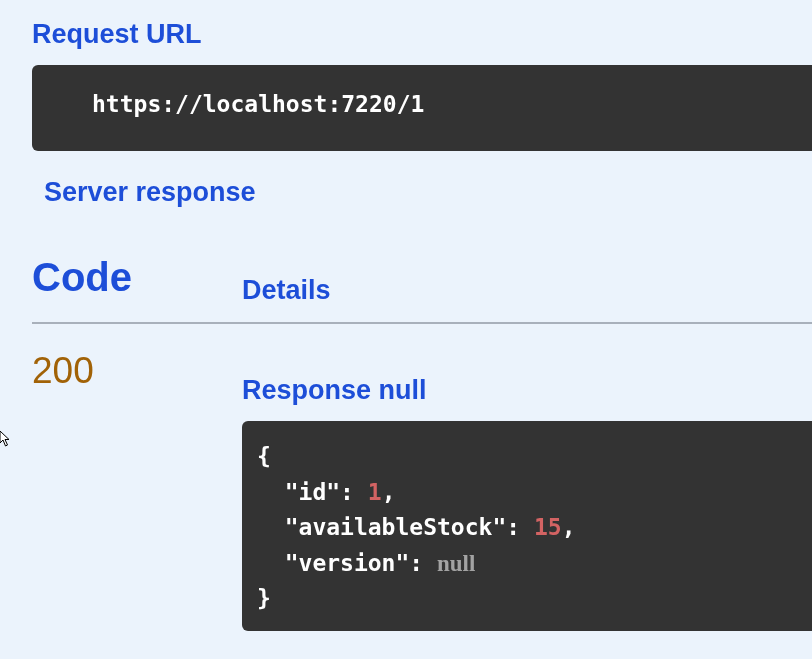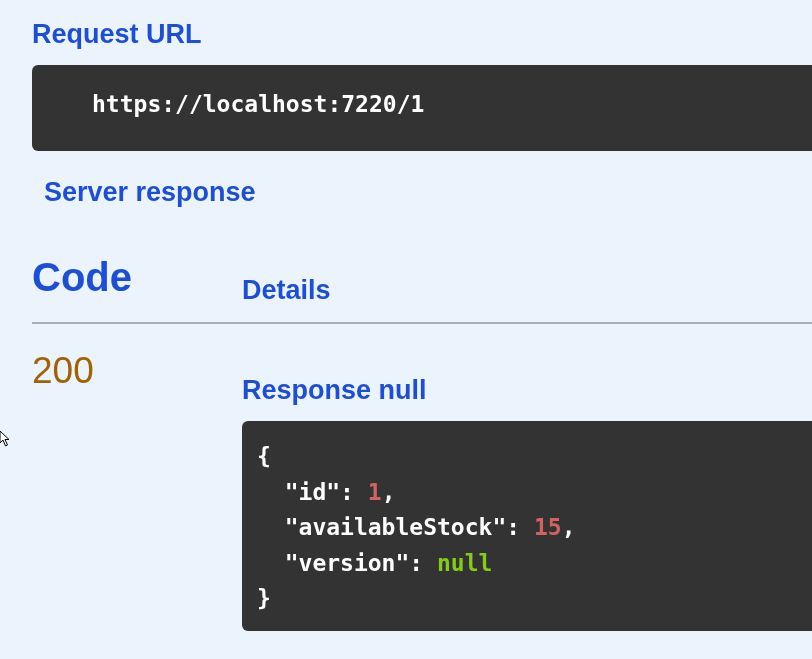--- a/index.html
+++ b/index.html
@@ -24,21 +24,21 @@
     .body-box {
       position:absolute; left:242px; top:421px; width:600px; height:210px;
       background:#333333; border-radius:6px;
     }
     .json {
       position:absolute; left:15px; top:18px; margin:0;
       font-family:"DejaVu Sans Mono", monospace; font-weight:bold;
       font-size:23px; line-height:35.5px; color:#ffffff; white-space:pre;
     }
     .num { color:#d36363; }
-    .nul { color:#84cc16; }
+    .nul { color:#a3a3a3;font-family:Liberation Serif, serif; }
     .cursor { position:absolute; left:0; top:431px; width:10px; height:16px; }
   </style>
 </head>
 <body>
 
 <div class="h4" style="left:32px; top:19px;">Request URL</div>
 
 <div class="url-box">
   <span class="url-text">https://localhost:7220/1</span>
 </div>

